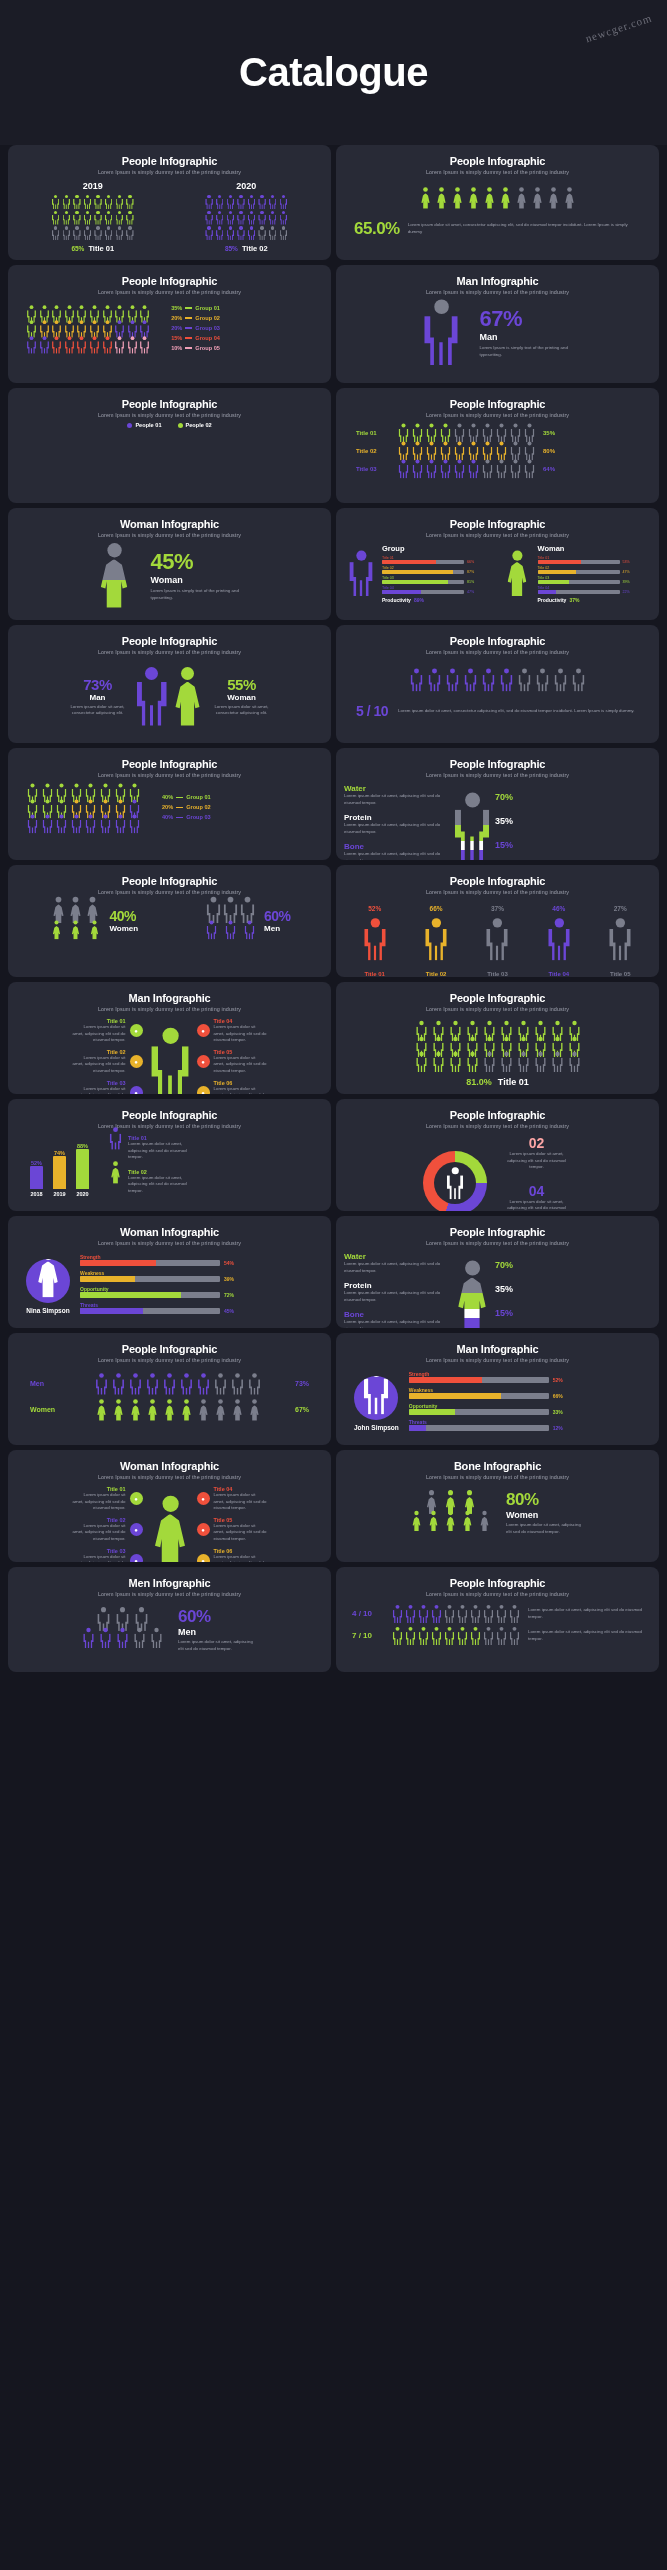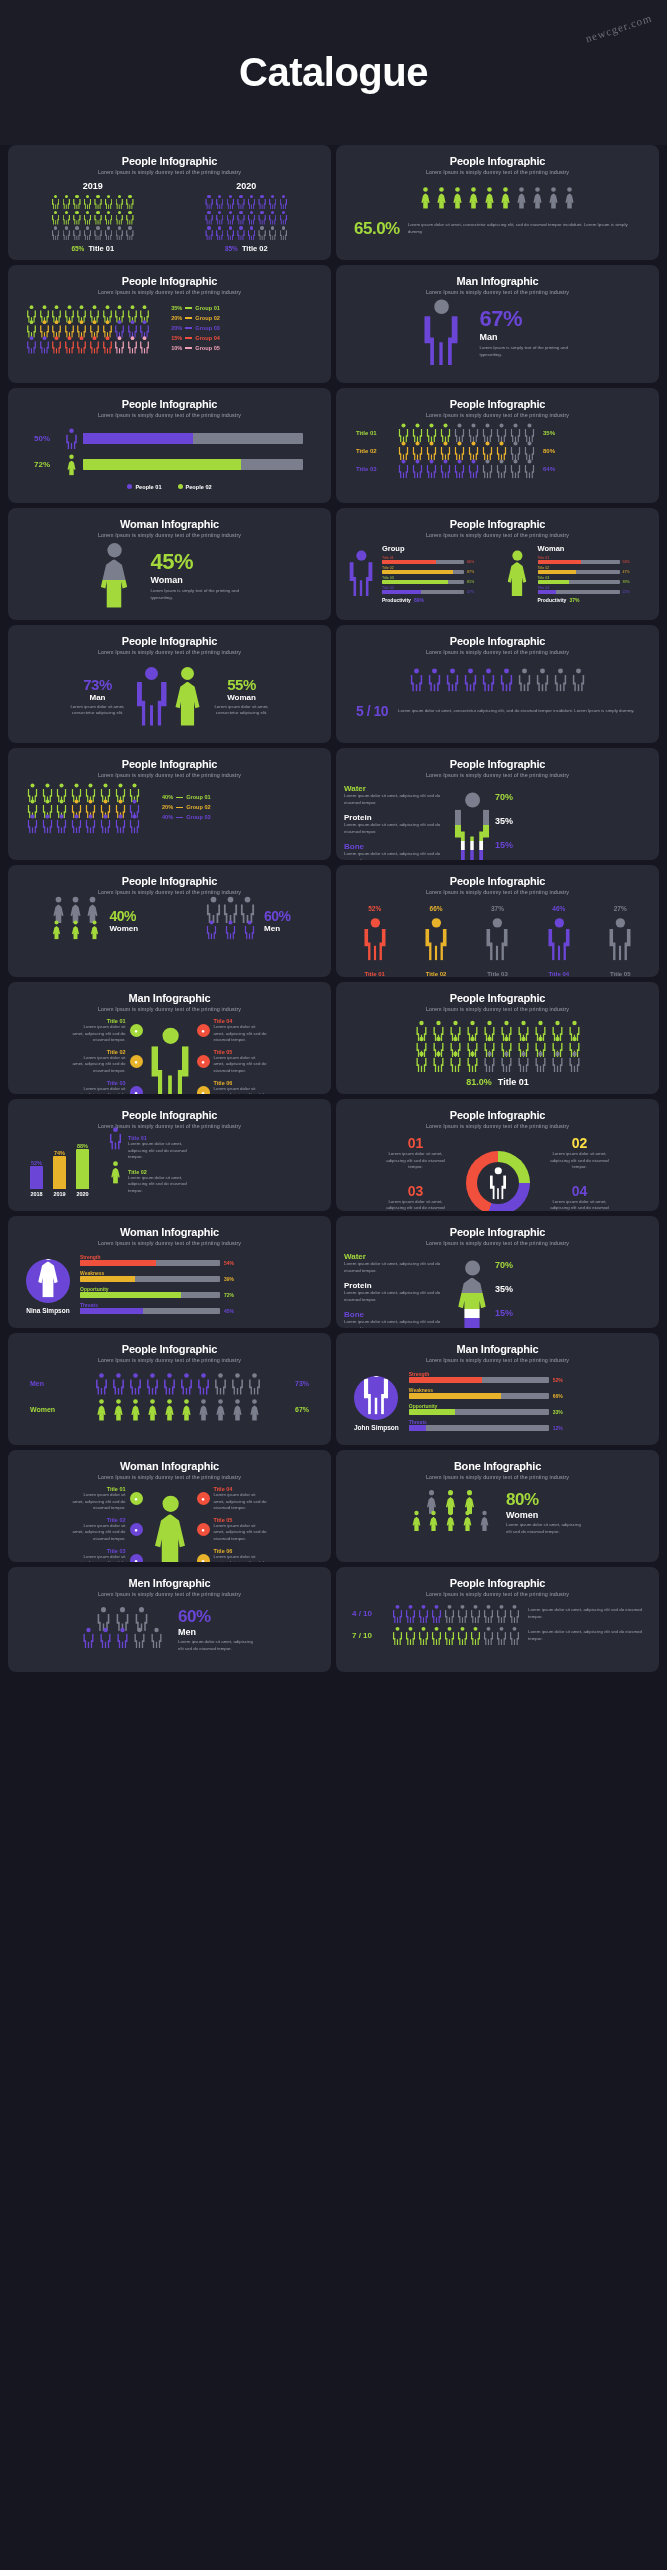--- a/index.html
+++ b/index.html
@@ -522,42 +522,20 @@
           <div>
             <div class="pct-lg" style="color:#6b46d6;font-size:22px">67%</div>
             <div class="nm-md">Man</div>
             <div class="tiny" style="margin-top:3px;width:92px">Lorem Ipsum is simply text of the printing and typesetting.</div>
           </div>
         </div>
       </div>
       <div class="card" style="height:115px">
         <div class="ct">People Infographic</div>
         <div class="cs">Lorem Ipsum is simply dummy text of the printing industry</div>
-        <div style="margin-top:14px;padding:0 18px">
-          <div style="display:flex;align-items:center;gap:7px;margin-bottom:12px">
-            <span class="lbl" style="color:#6b46d6;font-size:8px;width:26px">50%</span>
-            <div class="p mini" style="transform: scale(1.5);">
-              <div class="hd" style="background:#6b46d6"></div>
-              <div class="bd" style="background:#6b46d6"></div>
-            </div>
-            <div class="bar" style="width:220px;height:11px">
-              <i style="width:50%;background:#6b46d6"></i>
-            </div>
-          </div>
-          <div style="display:flex;align-items:center;gap:7px;margin-bottom:12px">
-            <span class="lbl" style="color:#a3d93b;font-size:8px;width:26px">72%</span>
-            <div class="p mini fem" style="transform: scale(1.5);">
-              <div class="hd" style="background:#a3d93b"></div>
-              <div class="bd" style="background:#a3d93b"></div>
-            </div>
-            <div class="bar" style="width:220px;height:11px">
-              <i style="width:72%;background:#a3d93b"></i>
-            </div>
-          </div>
-        </div>
         <div style="display:flex;gap:16px;justify-content:center;margin-top:4px">
           <div class="legend-row">
             <span style="width:5px;height:5px;border-radius:50%;background:#6b46d6"></span>
             <span style="color:#fff">People 01</span>
           </div>
           <div class="legend-row">
             <span style="width:5px;height:5px;border-radius:50%;background:#a3d93b"></span>
             <span style="color:#fff">People 02</span>
           </div>
         </div>
@@ -1377,41 +1355,31 @@
                 <div class="tiny" style="width:62px">Lorem ipsum dolor sit amet, adipiscing elit sed do eiusmod tempor.</div>
               </div>
             </div>
           </div>
         </div>
       </div>
       <div class="card" style="height:112px">
         <div class="ct">People Infographic</div>
         <div class="cs">Lorem Ipsum is simply dummy text of the printing industry</div>
         <div style="display:flex;align-items:center;justify-content:center;gap:14px;margin-top:6px">
-          <div>
-            <div style="margin-bottom:12px;text-align:center">
-              <div style="font-size:14px;font-weight:bold;color:#f0503c">01</div>
-              <div class="tiny" style="width:72px">Lorem ipsum dolor sit amet, adipiscing elit sed do eiusmod tempor.</div>
-            </div>
-            <div style="margin-bottom:12px;text-align:center">
-              <div style="font-size:14px;font-weight:bold;color:#f0503c">03</div>
-              <div class="tiny" style="width:72px">Lorem ipsum dolor sit amet, adipiscing elit sed do eiusmod tempor.</div>
-            </div>
-          </div>
           <div class="donut" style="background:conic-gradient(#a3d93b 0 25%,#6b46d6 25% 55%,#f0503c 55% 100%)">
             <div style="position:absolute;inset:0;display:flex;align-items:center;justify-content:center;z-index:2">
               <div class="p big-p" style="transform: scale(0.55);">
                 <div class="hd" style="background:#ffffff"></div>
                 <div class="bd" style="background:#ffffff"></div>
               </div>
             </div>
           </div>
           <div>
             <div style="margin-bottom:12px;text-align:center">
-              <div style="font-size:14px;font-weight:bold;color:#fde047">02</div>
+              <div style="font-size:14px;font-weight:bold;color:#fca5a5">02</div>
               <div class="tiny" style="width:72px">Lorem ipsum dolor sit amet, adipiscing elit sed do eiusmod tempor.</div>
             </div>
             <div style="margin-bottom:12px;text-align:center">
               <div style="font-size:14px;font-weight:bold;color:#6b46d6">04</div>
               <div class="tiny" style="width:72px">Lorem ipsum dolor sit amet, adipiscing elit sed do eiusmod tempor.</div>
             </div>
           </div>
         </div>
       </div>
       <div class="card" style="height:112px">

